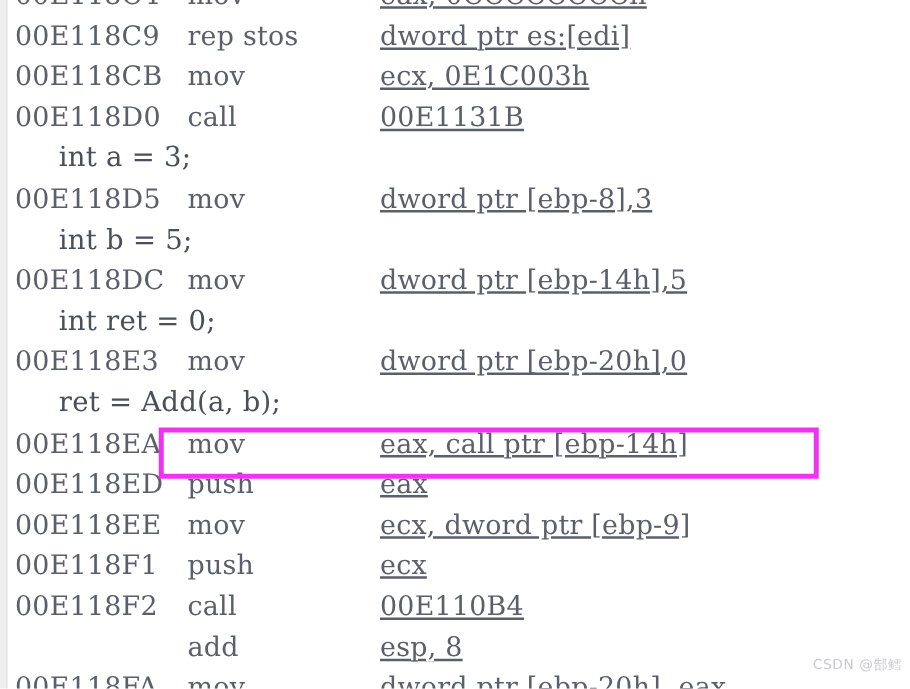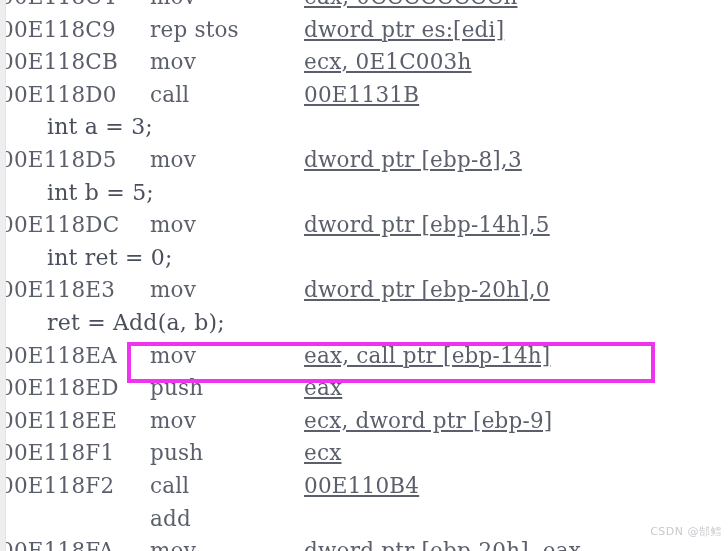--- a/index.html
+++ b/index.html
@@ -45,21 +45,21 @@
     white-space: pre;
   }
   .addr, .mnem, .ops {
     position: absolute;
     top: 0;
     font-family: "DejaVu Serif", serif;
     font-size: 21.5px;
     color: #5a5f6b;
     letter-spacing: 0.2px;
   }
-  .addr { left: 0; }
+  .addr { left: 12px; }
   .mnem { left: 150px; }
   .ops  { left: 304px; text-decoration: underline; }
   
   .row.src .srcline {
     position: absolute;
     top: 0;
     left: 47px;
     font-family: "DejaVu Serif", serif;
     font-size: 22px;
     color: #4a4f5c;
@@ -106,21 +106,21 @@
       <div class="row src"><span class="srcline">int b = 5;</span></div>
       <div class="row"><span class="addr">00E118DC</span><span class="mnem">mov</span><span class="ops">dword ptr [ebp-14h],5</span></div>
       <div class="row src"><span class="srcline">int ret = 0;</span></div>
       <div class="row"><span class="addr">00E118E3</span><span class="mnem">mov</span><span class="ops">dword ptr [ebp-20h],0</span></div>
       <div class="row src"><span class="srcline">ret = Add(a, b);</span></div>
       <div class="row"><span class="addr">00E118EA</span><span class="mnem">mov</span><span class="ops">eax, call ptr [ebp-14h]</span></div>
       <div class="row"><span class="addr">00E118ED</span><span class="mnem">push</span><span class="ops">eax</span></div>
       <div class="row"><span class="addr">00E118EE</span><span class="mnem">mov</span><span class="ops">ecx, dword ptr [ebp-9]</span></div>
       <div class="row"><span class="addr">00E118F1</span><span class="mnem">push</span><span class="ops">ecx</span></div>
       <div class="row"><span class="addr">00E118F2</span><span class="mnem">call</span><span class="ops">00E110B4</span></div>
-      <div class="row"><span class="mnem">add</span></div>
+      <div class="row"><span class="mnem">add</span><span class="ops">esp, 8</span></div>
       <div class="row"><span class="addr">00E118FA</span><span class="mnem">mov</span><span class="ops">dword ptr [ebp-20h], eax</span></div>
     </div>
 
   <div id="highlight-box" style="left: 127px; top: 342px; width: 528px; height: 41px; border-color: rgb(239, 52, 239);"></div>
 
   <div id="watermark">CSDN @郜鳕</div>
 
 </div>
 
 </body></html>

